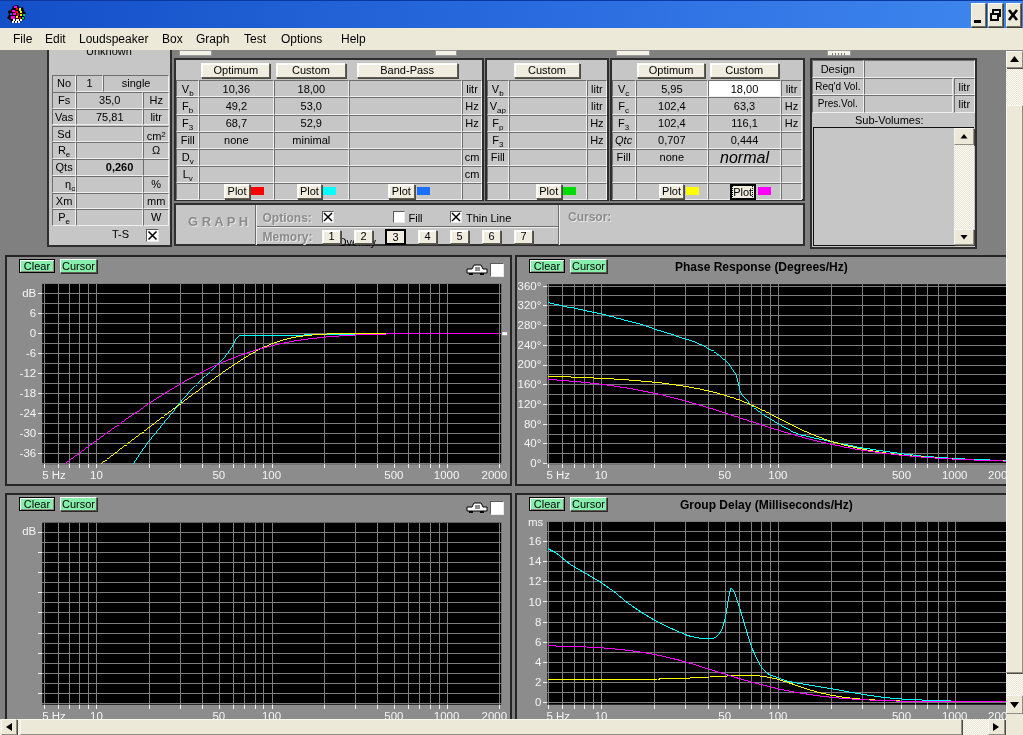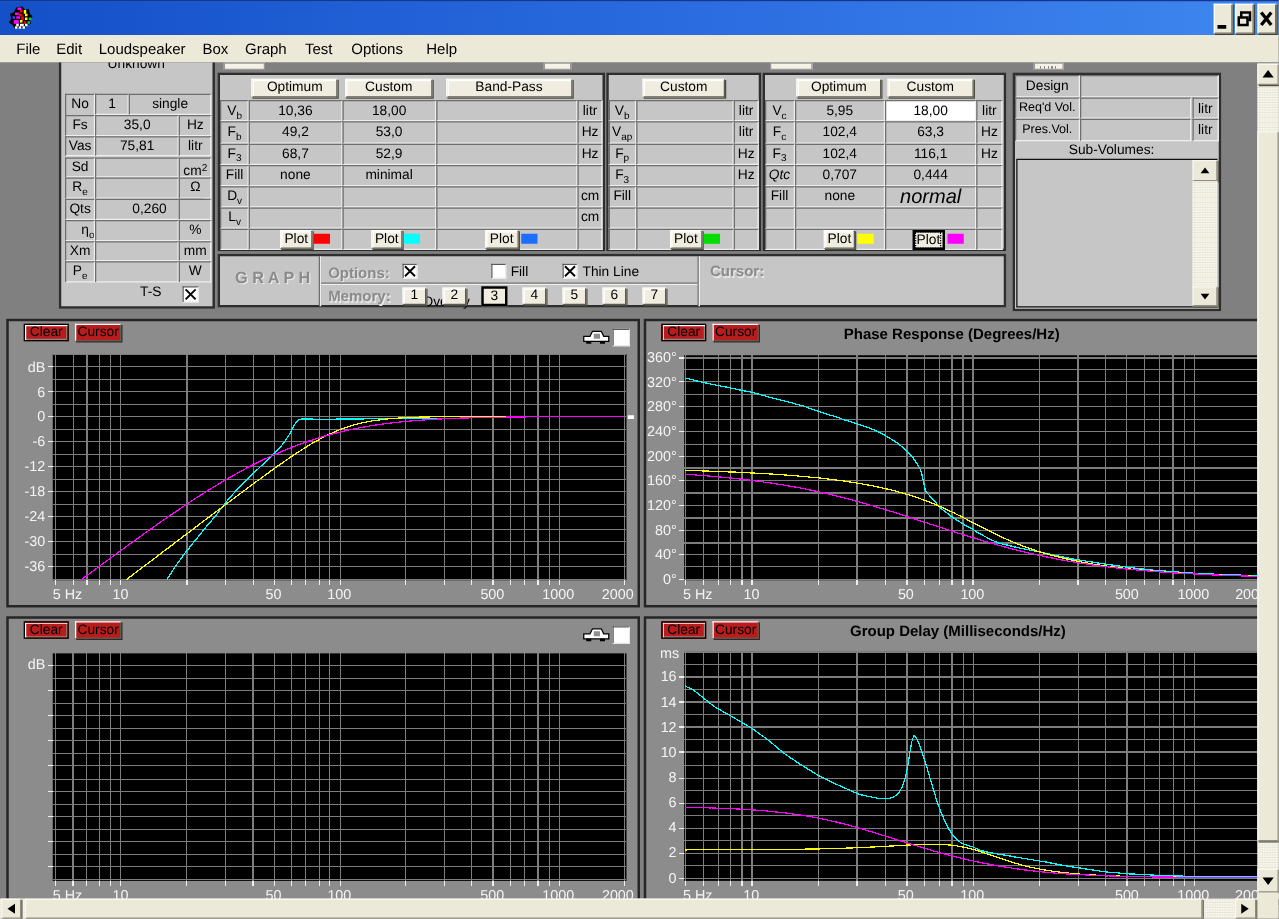--- a/index.html
+++ b/index.html
@@ -8,21 +8,21 @@
 #title .txt{position:absolute;left:31px;top:4px;font-size:16px;font-weight:bold;color:#ffffff;letter-spacing:0px}
 .tbtn{position:absolute;top:2px;width:15px;height:24px;background:#ece9d8;border:1px solid #fff;border-right-color:#716f64;border-bottom-color:#716f64;box-shadow:1px 1px 0 #403f35}
 #menu{left:0;top:28px;width:1023px;height:22px;background:#ece9d8;color:#000;font-size:12px}
 #menu span{position:absolute;top:4px}
 #content{left:0;top:50px;width:1023px;height:685px;background:#808080;overflow:hidden}
 .panel{position:absolute;background:#c6c6c6;border:2px solid #2e2e2e}
 .gpanel{position:absolute;background:#8c8c8c;border:2px solid #252525}
 .cell{position:absolute;border:1px solid #6e6e6e;border-right-color:#efefef;border-bottom-color:#efefef;background:#c6c6c6;font-size:11px;color:#000;text-align:center;overflow:hidden}
 .lbl{position:absolute;font-size:11px;color:#000;text-align:center}
 .btn{position:absolute;background:#f0ede0;border:1px solid #fbfaf4;border-right-color:#5f5c52;border-bottom-color:#5f5c52;box-shadow:1px 1px 0 #4c4c44,inset 1px 1px 0 #fff;font-size:11px;color:#000;text-align:center}
-.gbtn{position:absolute;background:#b91c1c;border:1px solid #fff;border-right-color:#5f5c52;border-bottom-color:#5f5c52;box-shadow:1px 1px 0 #2a2a2a;font-size:11px;color:#000;text-align:center}
+.gbtn{position:absolute;background:#86efac;border:1px solid #fff;border-right-color:#5f5c52;border-bottom-color:#5f5c52;box-shadow:1px 1px 0 #2a2a2a;font-size:11px;color:#000;text-align:center}
 .emb{position:absolute;font-size:12px;font-weight:bold;color:#8b8b8b;text-shadow:1px 1px 0 #e8e8e8}
 .chk{position:absolute;width:12px;height:12px;background:#fff;border:1px solid #5a5a5a;border-bottom-color:#e9e9e9;border-right-color:#e9e9e9}
 .chk svg{display:block;margin:0 auto}
 .sw{position:absolute;width:13px;height:8px}
 .sbbtn{position:absolute;background:#ece9d8;border:1px solid #f8f7f2;border-right-color:#8f8d82;border-bottom-color:#8f8d82;box-shadow:1px 1px 0 #504e44}
 .sbtrack{position:absolute;background:#f2f0e4;background-image:repeating-conic-gradient(#fbfaf5 0% 25%,#e9e6d6 0% 50%);background-size:2px 2px}
 .sbthumb{position:absolute;background:#ece9d8;border:1px solid #f8f7f2;border-right-color:#8f8d82;border-bottom-color:#8f8d82;box-shadow:1px 1px 0 #504e44}
 .gtitle{position:absolute;font-size:12px;font-weight:bold;color:#000;white-space:nowrap}
 </style></head><body>
 <div id="win">
@@ -84,21 +84,21 @@
       <div class="cell" style="left:52.1px;top:58.8px;width:24.0px;height:16.7px;line-height:15px;font-size:11px;text-align:center;">Vas</div>
       <div class="cell" style="left:76.1px;top:58.8px;width:67.3px;height:16.7px;line-height:15px;font-size:11px;text-align:center;">75,81</div>
       <div class="cell" style="left:143.4px;top:58.8px;width:25.7px;height:16.7px;line-height:15px;font-size:11px;text-align:center;">litr</div>
       <div class="cell" style="left:52.1px;top:75.5px;width:24.0px;height:16.7px;line-height:15px;font-size:11px;text-align:center;">Sd</div>
       <div class="cell" style="left:76.1px;top:75.5px;width:67.3px;height:16.7px;line-height:15px;font-size:11px;text-align:center;"></div>
       <div class="cell" style="left:143.4px;top:75.5px;width:25.7px;height:16.7px;line-height:15px;font-size:11px;text-align:center;">cm<span style="font-size:8px;vertical-align:3px">2</span></div>
       <div class="cell" style="left:52.1px;top:92.2px;width:24.0px;height:16.6px;line-height:15px;font-size:11px;text-align:center;">R<sub style="font-size:8px">e</sub></div>
       <div class="cell" style="left:76.1px;top:92.2px;width:67.3px;height:16.6px;line-height:15px;font-size:11px;text-align:center;"></div>
       <div class="cell" style="left:143.4px;top:92.2px;width:25.7px;height:16.6px;line-height:15px;font-size:11px;text-align:center;">Ω</div>
       <div class="cell" style="left:52.1px;top:108.8px;width:24.0px;height:17.3px;line-height:15px;font-size:11px;text-align:center;">Qts</div>
-      <div class="cell" style="left:76.1px;top:108.8px;width:87px;height:17.3px;line-height:15px;font-size:11px;text-align:center;">0,260</div>
+      <div class="cell" style="left:76.1px;top:108.8px;width:87px;height:17.3px;line-height:15px;font-size:11px;text-align:center;font-weight:bold;">0,260</div>
       <div class="cell" style="left:143.4px;top:108.8px;width:25.7px;height:17.3px;line-height:15px;font-size:11px;text-align:center;"></div>
       <div class="cell" style="left:52.1px;top:126.1px;width:24.0px;height:16.7px;line-height:15px;font-size:11px;text-align:center;padding-left:12px;">η<sub style="font-size:8px">o</sub></div>
       <div class="cell" style="left:76.1px;top:126.1px;width:67.3px;height:16.7px;line-height:15px;font-size:11px;text-align:center;"></div>
       <div class="cell" style="left:143.4px;top:126.1px;width:25.7px;height:16.7px;line-height:15px;font-size:11px;text-align:center;">%</div>
       <div class="cell" style="left:52.1px;top:142.8px;width:24.0px;height:16.6px;line-height:15px;font-size:11px;text-align:center;">Xm</div>
       <div class="cell" style="left:76.1px;top:142.8px;width:67.3px;height:16.6px;line-height:15px;font-size:11px;text-align:center;"></div>
       <div class="cell" style="left:143.4px;top:142.8px;width:25.7px;height:16.6px;line-height:15px;font-size:11px;text-align:center;">mm</div>
       <div class="cell" style="left:52.1px;top:159.4px;width:24.0px;height:16.7px;line-height:15px;font-size:11px;text-align:center;">P<sub style="font-size:8px">e</sub></div>
       <div class="cell" style="left:76.1px;top:159.4px;width:67.3px;height:16.7px;line-height:15px;font-size:11px;text-align:center;"></div>
       <div class="cell" style="left:143.4px;top:159.4px;width:25.7px;height:16.7px;line-height:15px;font-size:11px;text-align:center;">W</div>

